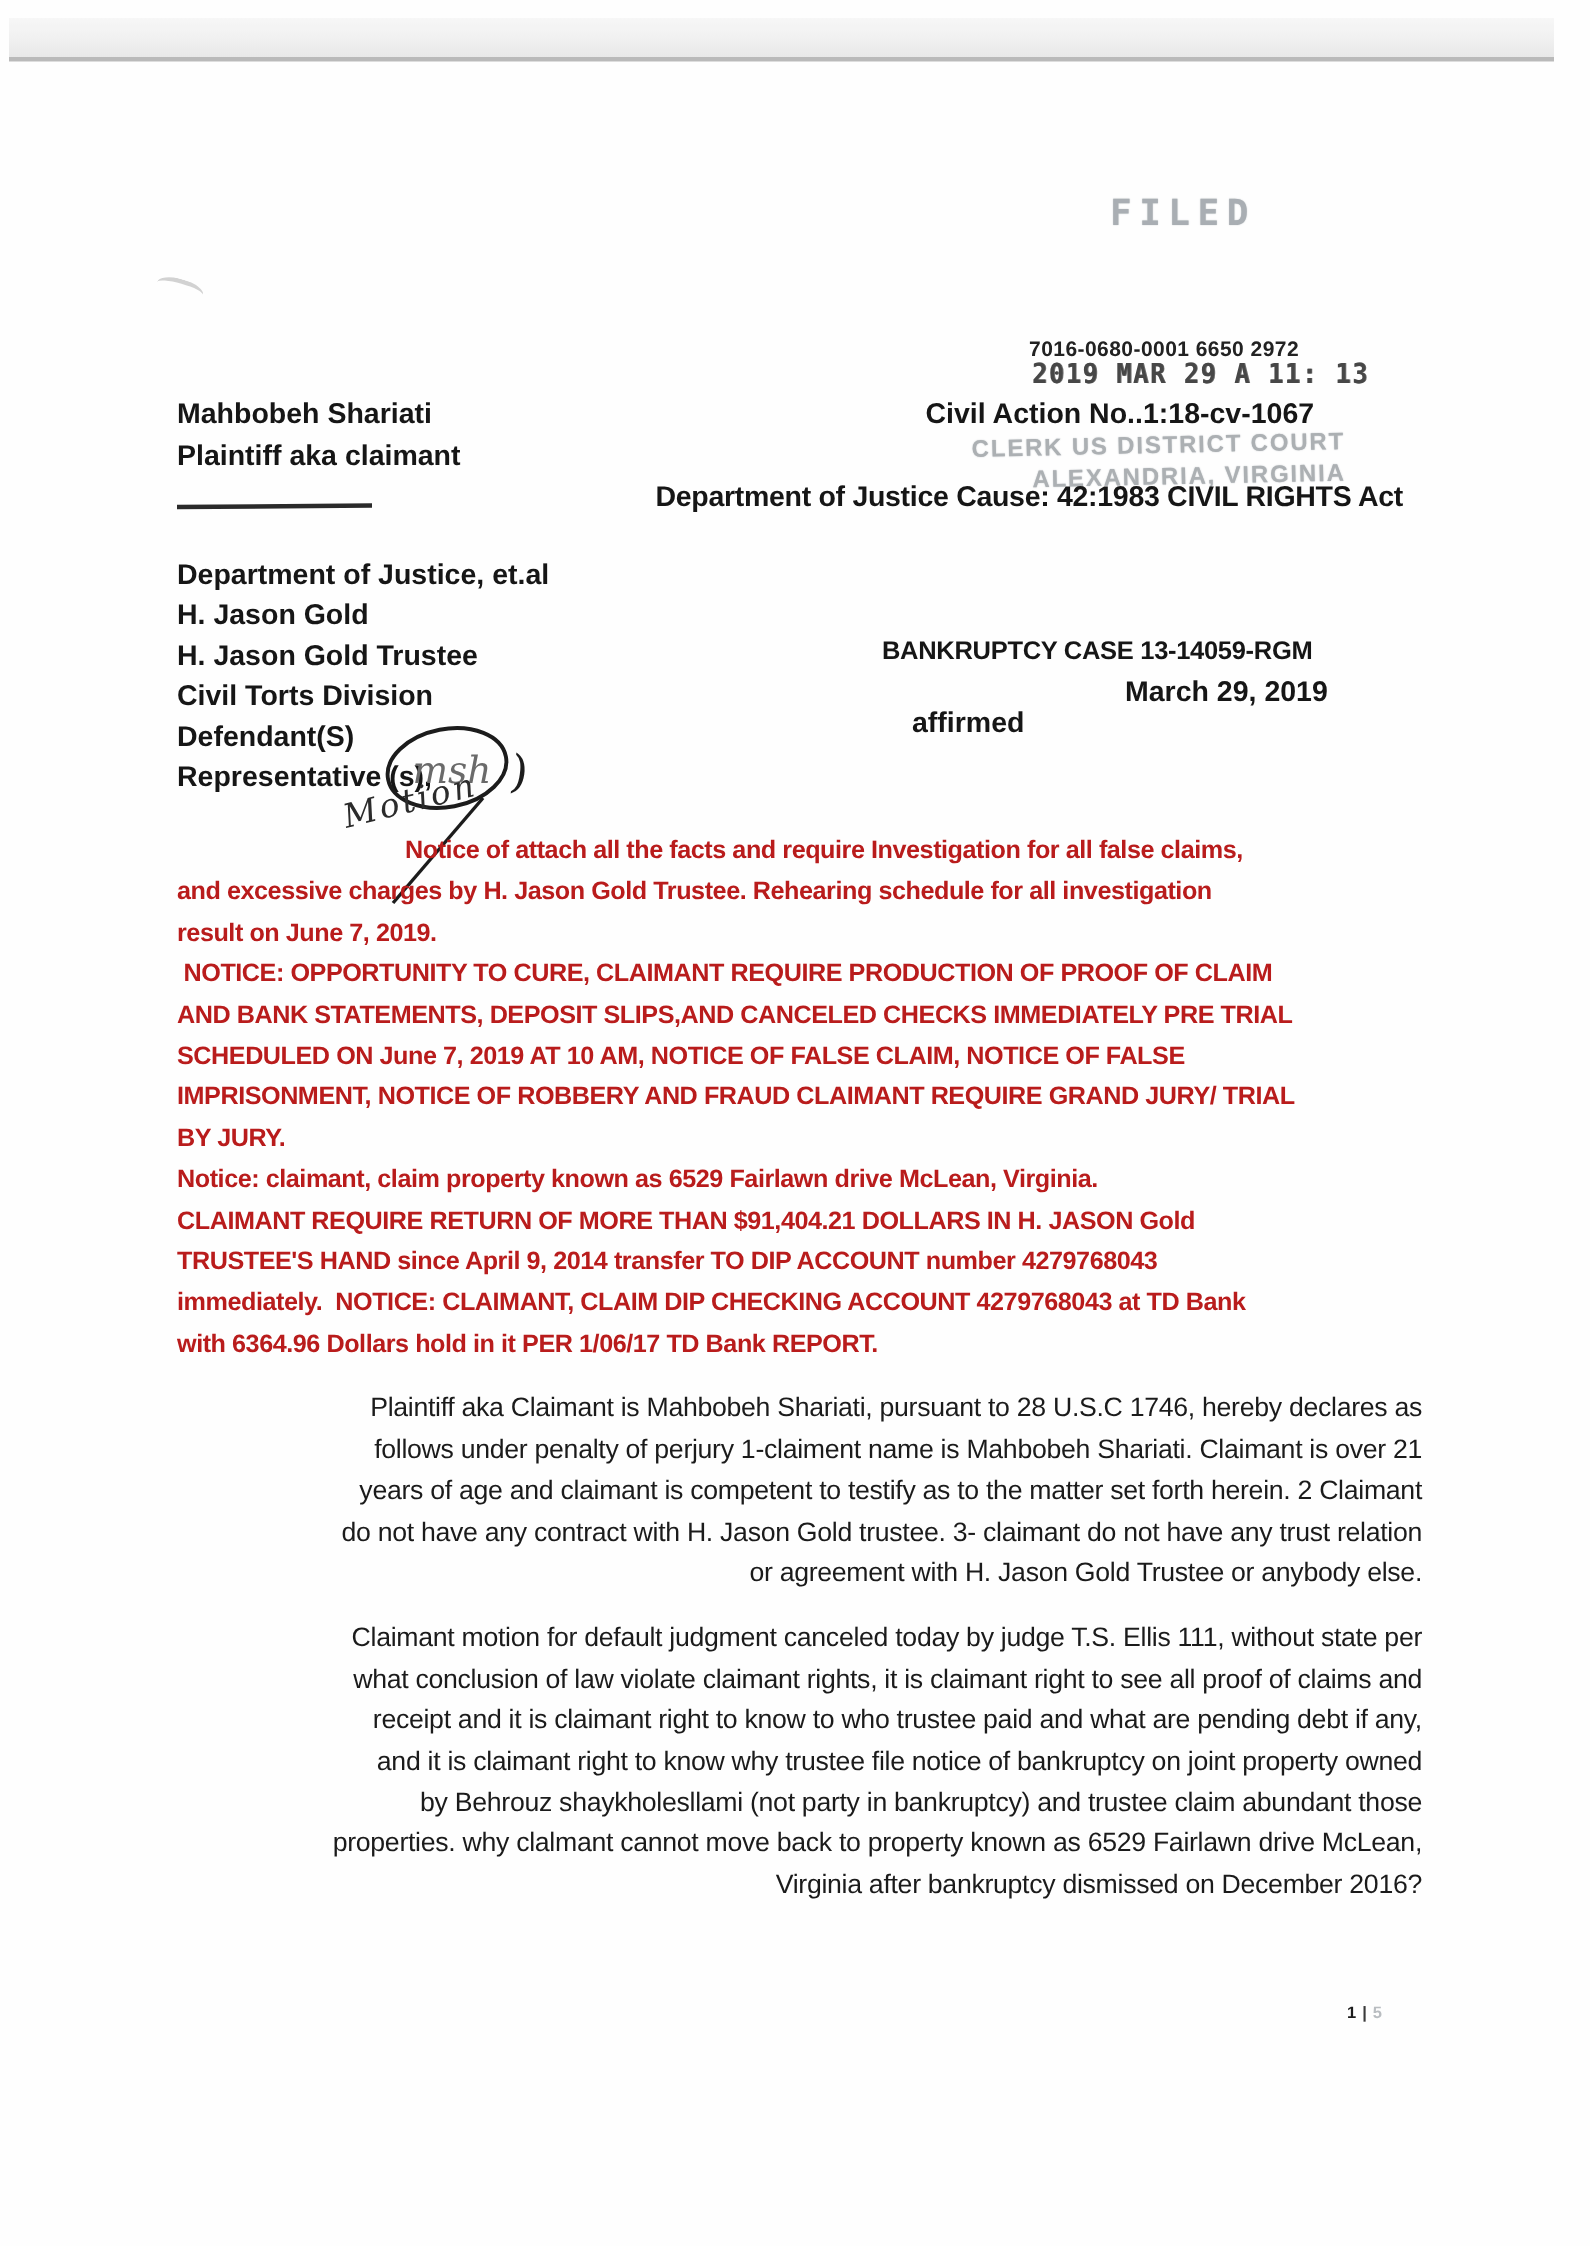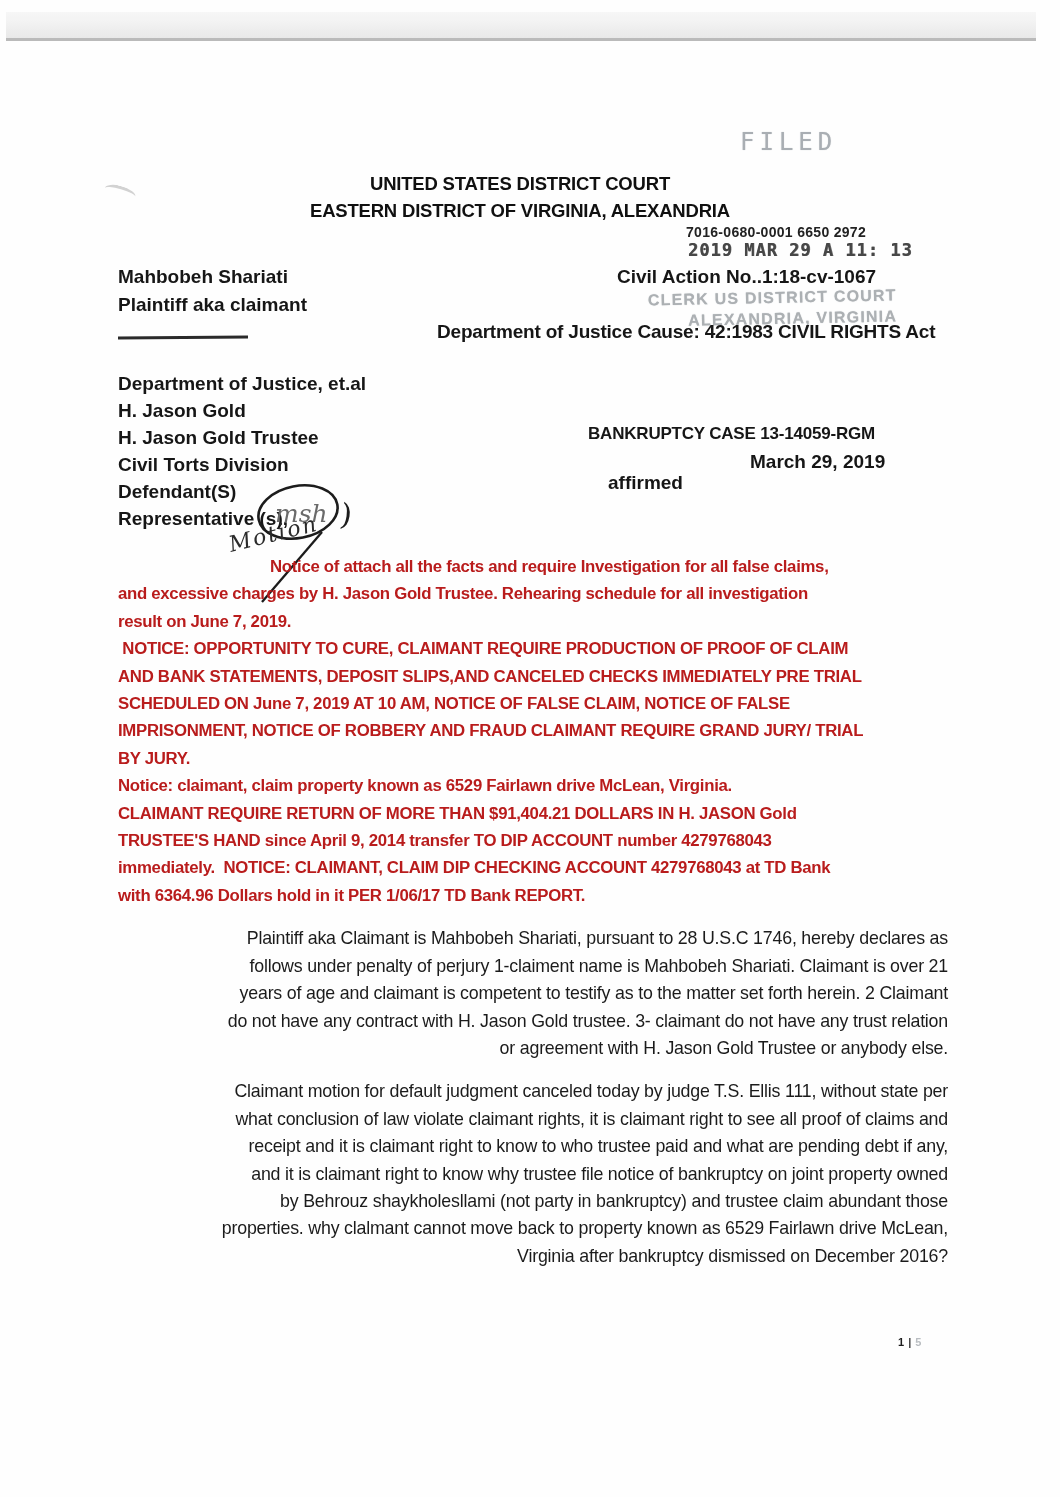--- a/index.html
+++ b/index.html
@@ -11,21 +11,21 @@
     position:absolute; left:6px; top:12px; width:1030px; height:26px;
     background:linear-gradient(180deg,#f7f7f7 0%, #efefef 55%, #e6e6e6 100%);
     border-bottom:3px solid #b3b3b3; opacity:.9;
   }
   .smudge {
     position:absolute; left:104px; top:186px; width:32px; height:10px;
     border-top:3px solid #c8c8c8; border-radius:60%; transform:rotate(16deg); opacity:.8;
   }
   .filed {
     position:absolute; left:740px; top:128px; font-family:"DejaVu Sans Mono", monospace;
-    font-size:24px; font-weight:normal; letter-spacing:5px; color:#9ba1a6; opacity:.85;
+    font-size:24px; font-weight:bold; letter-spacing:5px; color:#9ba1a6; opacity:.85;
     text-shadow:0 0 1px #b9bec2;
   }
   .title-block { position:absolute; left:90px; top:170px; width:860px; text-align:center; }
   .title-line { font-weight:bold; font-size:18.5px; line-height:27px; letter-spacing:-0.2px; color:#101010; }
   .tracking {
     position:absolute; left:686px; top:224px; font-size:14px; font-weight:bold;
     color:#222; letter-spacing:0.3px;
   }
   .datestamp {
     position:absolute; left:688px; top:240px; font-family:"DejaVu Sans Mono", monospace;
@@ -65,24 +65,20 @@
 </head>
 <body>
 
 <div class="page">
 
   <div class="scan-band"></div>
   <div class="smudge"></div>
 
   <div class="filed">FILED</div>
 
-  <div class="title-block">
-    <div class="title-line">UNITED STATES DISTRICT COURT</div>
-    <div class="title-line">EASTERN DISTRICT OF VIRGINIA, ALEXANDRIA</div>
-  </div>
 
   <div class="tracking">7016-0680-0001 6650 2972</div>
   <div class="datestamp">2019 MAR 29  A 11: 13</div>
 
   <div class="plaintiff-name">Mahbobeh Shariati</div>
   <div class="plaintiff-role">Plaintiff aka claimant</div>
 
   <div class="civil-action">Civil Action No..1:18-cv-1067</div>
 
   <div class="clerk-stamp">

